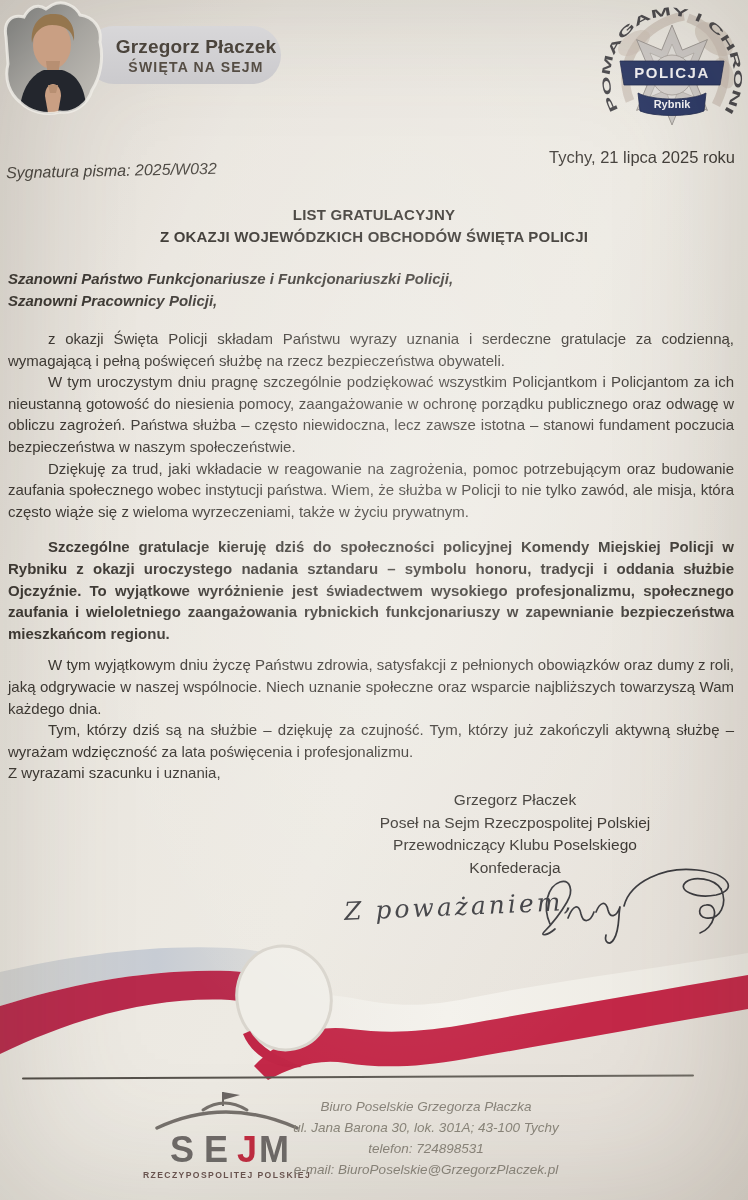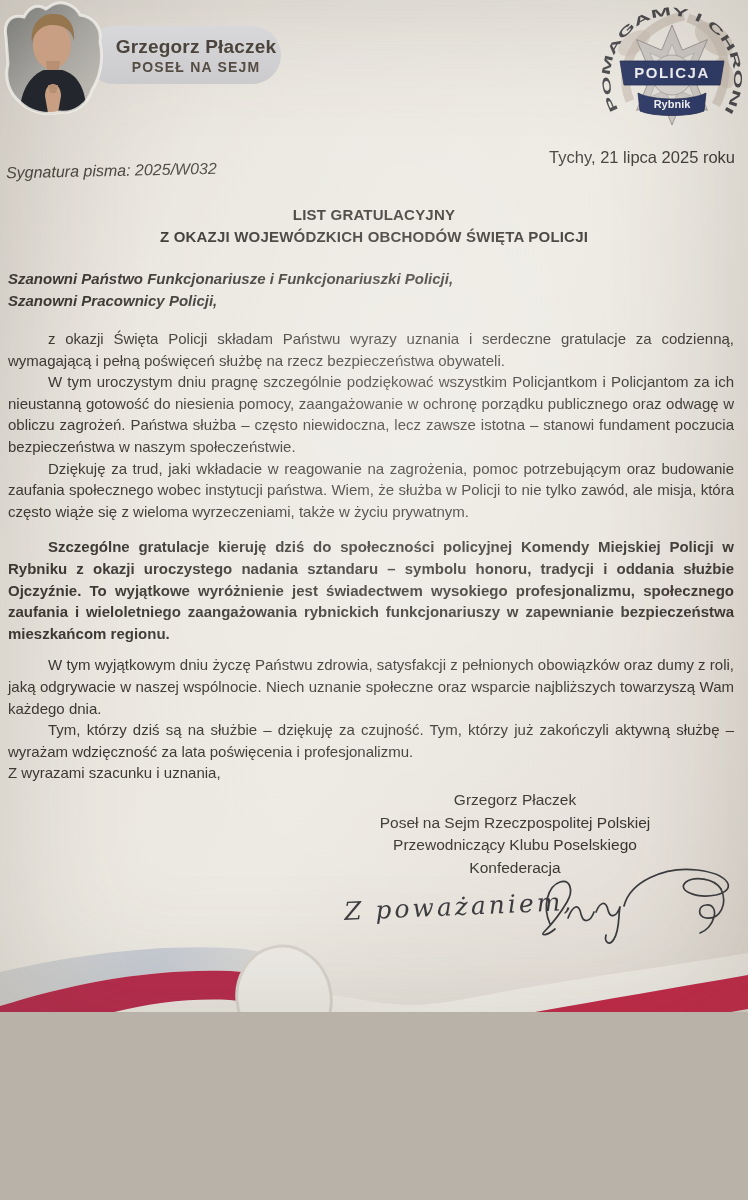--- a/index.html
+++ b/index.html
@@ -1,17 +1,17 @@
 <!DOCTYPE html>
 <html><head>
 <meta charset="utf-8">
 <style>
   html,body{margin:0;padding:0;background:#b9b2a8;}
   .page{
-    position:relative;width:748px;height:1012px;overflow:hidden;
+    position:relative;width:748px;height:1200px;overflow:hidden;
     background:linear-gradient(115deg,#ddd8d1 0%,#eae6df 22%,#edeae3 55%,#e6e1da 85%,#ded8d0 100%);
     font-family:"Liberation Sans",sans-serif;color:#3c3833;
   }
   .page::after{
     content:"";position:absolute;inset:0;pointer-events:none;
     box-shadow:inset 0 0 140px rgba(86,74,60,.20);
     background:radial-gradient(ellipse at 54% 38%,rgba(255,255,255,.22),rgba(255,255,255,0) 62%);
   }
   
   .name-pill{
@@ -78,21 +78,21 @@
       <path d="M45,60 L59,60 L57,76 L47,76 Z" fill="#b78f72"></path>
       <path d="M19,118 C17,90 31,73 43,69 L61,69 C77,73 87,90 85,118 Z" fill="#23262d"></path>
       <path d="M44,95 C44,79 60,79 60,95 L57,112 L47,112 Z" fill="#c99f83"></path>
       <path d="M47,84 l10,0 -2,8 -6,0 z" fill="#b78f72"></path>
     </g>
     <path d="M5,36 C2,20 11,13 23,16 C28,6 37,2 45,8 L51,4 C63,-2 75,6 79,14 C93,16 101,27 99,41 C103,58 99,77 91,89 C87,103 73,113 59,111 C45,115 29,111 19,101 C9,93 3,79 7,63 Z" fill="none" stroke="#efece6" stroke-width="3" opacity=".85"></path>
   </svg>
 
   <div class="name-pill">
     <div class="nm">Grzegorz Płaczek</div>
-    <div class="rl">POSEŁ NA SEJM</div>
+    <div class="rl">ŚWIĘTA NA SEJM</div>
   </div>
 
   <svg class="badge" viewBox="0 0 150 142">
     <defs>
       <path id="badgearc" d="M 23,110 A 62,62 0 1 1 125,110" fill="none"></path>
     </defs>
 
     <g opacity=".75">
       <path d="M32,98 C16,58 46,20 86,13" stroke="#b3a093" stroke-width="9" fill="none" opacity=".55"></path>
       <path d="M118,102 C138,62 122,26 90,15" stroke="#ab9a8e" stroke-width="9" fill="none" opacity=".5"></path>

